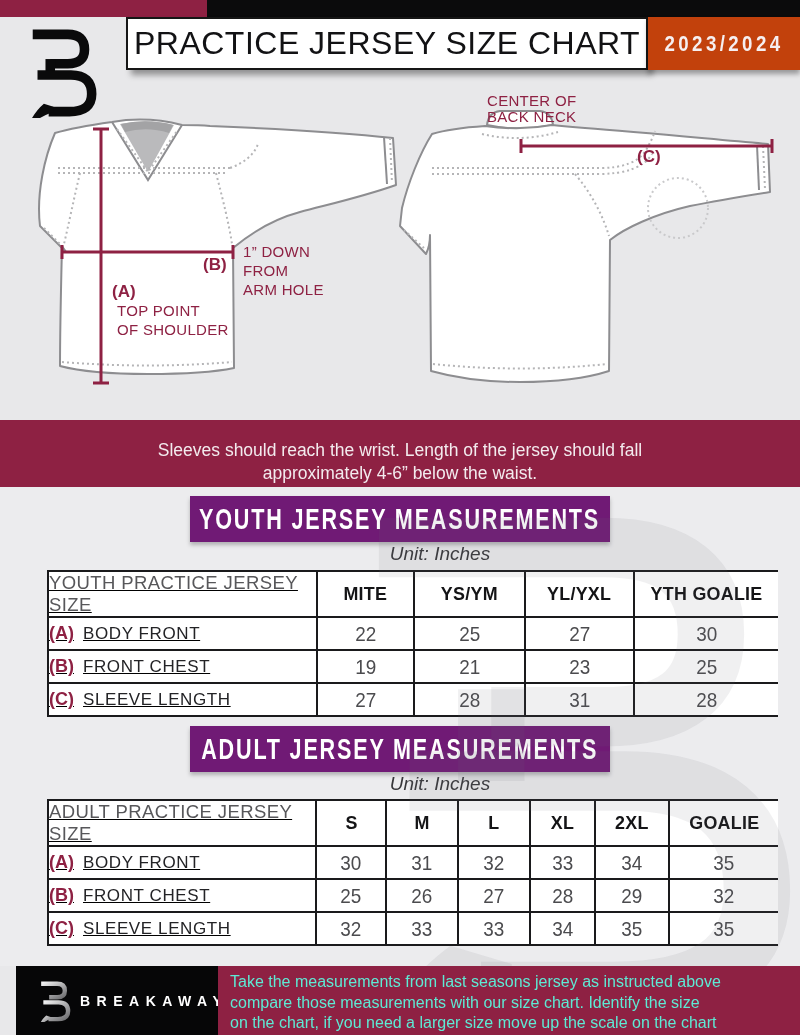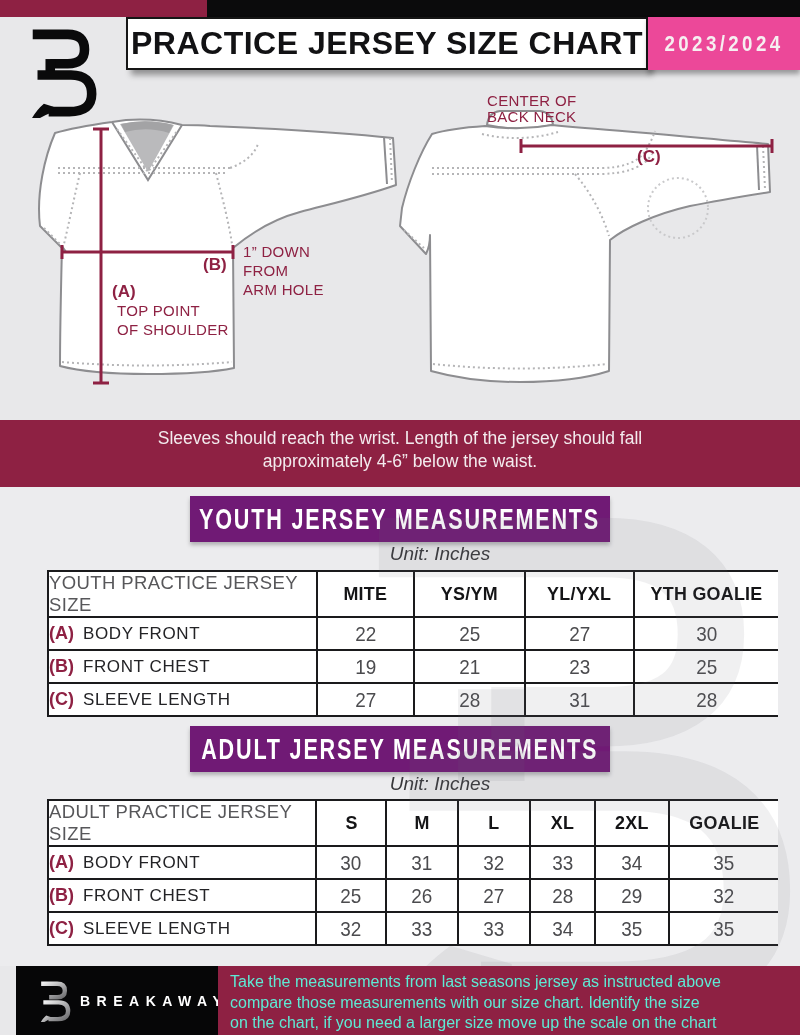--- a/index.html
+++ b/index.html
@@ -5,46 +5,46 @@
   html,body{margin:0;padding:0;background:#cfcfd1;}
   .page{position:relative;width:800px;height:1035px;margin:0 auto;background:#E8E8EA;
         font-family:"Liberation Sans",sans-serif;overflow:hidden;}
   
   .topstrip{position:absolute;left:0;top:0;width:800px;height:17px;background:#0B0B0C;}
   .topstrip-maroon{position:absolute;left:0;top:0;width:207px;height:17px;background:#8E2143;}
   .logo-header{position:absolute;left:26px;top:24px;width:74px;height:94px;}
   .title-box{position:absolute;left:126px;top:17px;width:518px;height:49px;background:#ffffff;
              border:2px solid #161616;box-shadow:5px 5px 6px rgba(0,0,0,.38);
              display:flex;align-items:center;justify-content:center;}
-  .title-box span{font-size:32px;font-weight:bold;color:#121214;letter-spacing:.5px;white-space:nowrap;}
-  .season-box{position:absolute;left:648px;top:17px;width:152px;height:53px;background:#ec4899;
+  .title-box span{font-size:32px;font-weight:normal;color:#121214;letter-spacing:.5px;white-space:nowrap;}
+  .season-box{position:absolute;left:648px;top:17px;width:152px;height:53px;background:#c2410c;
               box-shadow:0 4px 5px rgba(0,0,0,.35);display:flex;align-items:center;justify-content:center;}
   .season-box span{display:inline-block;color:#F6EFF1;font-weight:bold;font-size:22px;
                    letter-spacing:4px;transform:scaleX(.85);white-space:nowrap;}
   
   .diagram-svg{position:absolute;left:0;top:68px;}
   .diag-label{position:absolute;color:#8E2143;font-weight:bold;font-size:17px;}
   .diag-caption{position:absolute;color:#8E2143;font-size:15px;line-height:19px;
                 letter-spacing:.3px;white-space:pre-line;font-weight:500;}
   .caption-backneck{line-height:16px;}
   
   .banner{position:absolute;left:0;top:420px;width:800px;height:67px;background:#8E2143;
-          color:#F3EBEE;text-align:center;padding-top:7px;box-sizing:border-box;
+          color:#F3EBEE;text-align:center;padding-top:19px;box-sizing:border-box;
           font-size:17.5px;line-height:23px;}
   
   .lower-bg{position:absolute;left:0;top:487px;width:800px;height:479px;background:#ECECEE;}
   .pill{position:absolute;left:50%;transform:translateX(-50%);width:420px;height:46px;background:#701a75;
         border-radius:0;box-shadow:0 3px 4px rgba(0,0,0,.25);
         display:flex;align-items:center;justify-content:center;}
   .pill span{display:inline-block;color:#fff;font-weight:bold;font-size:30px;letter-spacing:2.5px;
              transform:scaleX(.72);white-space:nowrap;}
   .unit{position:absolute;left:0;width:800px;text-align:center;font-style:italic;
         font-size:19px;color:#37373A;padding-left:40px;}
   table.size-table{position:absolute;left:47px;border-collapse:collapse;table-layout:fixed;width:730px;
-                   border-left:2px solid #1A1A1C;background:transparent;}
+                   border-left:2px solid #1A1A1C;background:transparent;text-decoration:underline;}
   table.size-table td,table.size-table th{border-top:2px solid #1A1A1C;border-bottom:2px solid #1A1A1C;
                    background:#fff;padding:0;}
   table.size-table td:not(:last-child),table.size-table th:not(:last-child){border-right:2px solid #1A1A1C;}
   th.corner{height:36px;text-align:left;padding-left:20px;font-weight:normal;color:#57575A;
             font-size:18.5px;letter-spacing:.4px;}
   th.col-h{height:36px;text-align:center;}
   th.col-h span{display:inline-block;font-weight:bold;color:#141416;font-size:19px;
                 letter-spacing:.3px;transform:scaleX(.94);}
   td.rowlabel{height:31px;text-align:left;padding-left:25px;}
   td.rowlabel .key{color:#8E2143;font-weight:bold;font-size:18px;}

